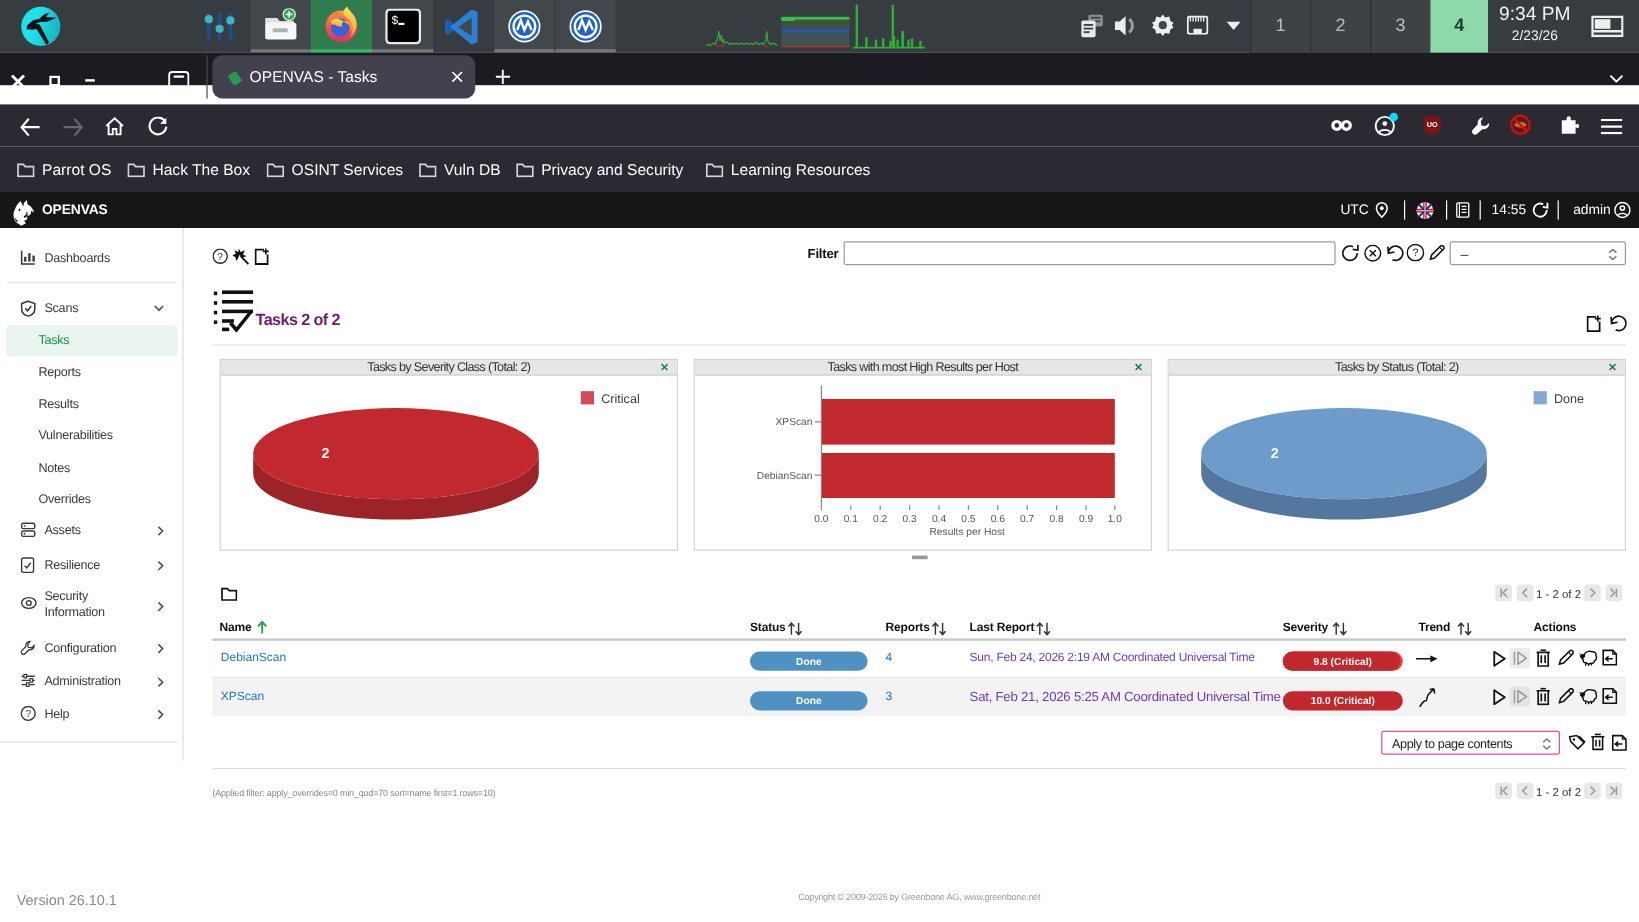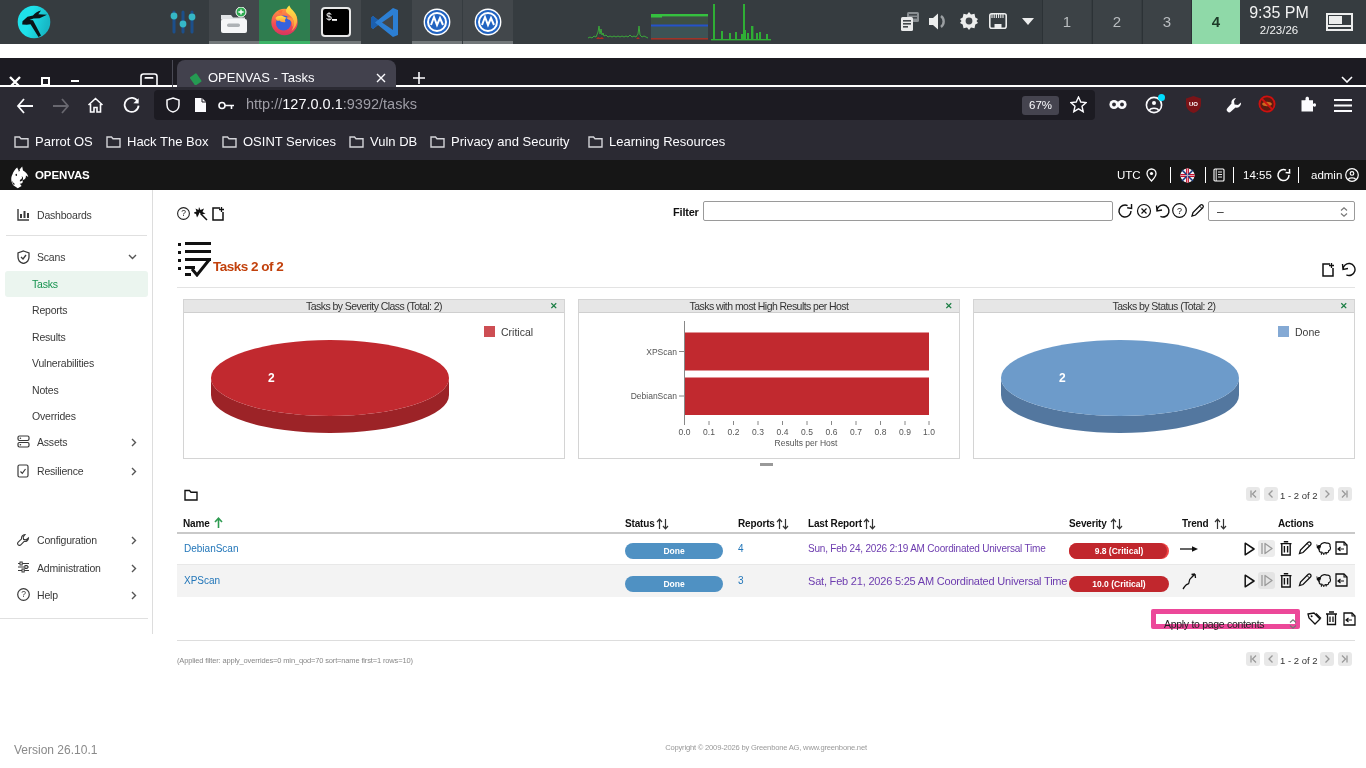--- a/index.html
+++ b/index.html
@@ -8,21 +8,21 @@
 .abs { position:absolute; }
 svg { display:block; }
 
 #taskbar { position:absolute; left:0; top:0; width:1366px; height:44px; background:#363c40; }
 .tile { position:absolute; top:0; height:44px; background:#42474b; }
 .tile .strip { position:absolute; left:0; bottom:0; width:100%; height:3px; background:#72777a; }
 #fftile { background:#2f7d4f; }
 #fftile .strip { background:#3cb468; }
 .wsbtn { position:absolute; top:0; height:44px; width:49px; background:#3c4246; color:#b9bdc0; font-size:15px; text-align:center; line-height:44px; border-left:1px solid #2c3236; }
 
-#titlebar { position:absolute; left:0; top:44px; width:1366px; height:27px; background:#1c1b22;margin-top:14px; }
+#titlebar { position:absolute; left:0; top:44px; width:1366px; height:27px; background:#1c1b22; }
 #navbar { position:absolute; left:0; top:87px; width:1366px; height:35px; background:#2b2a33; }
 #bookmarks { position:absolute; left:0; top:122px; width:1366px; height:38px; background:#2b2a33; color:#fbfbfe; }
 .bmk { position:absolute; top:0; height:38px; display:flex; align-items:center; gap:6px; font-size:13px; }
 #tab { position:absolute; left:177px; top:2px; width:219px; height:36px; background:#42414d; border-radius:8px; color:#fbfbfe; }
 #urlbar { position:absolute; left:154px; top:3px; width:941px; height:30px; background:#1c1b22; border-radius:4px; }
 
 #gsahead { position:absolute; left:0; top:160px; width:1366px; height:30px; background:#161616; color:#fff; }
 #content { position:absolute; left:0; top:190px; width:1366px; height:736px; background:#fff; color:#353535; }
 #sidebar { position:absolute; left:0; top:0; width:153px; height:444px; border-right:1px solid #ddd; background:#fff; }
 .mi { position:absolute; left:0; width:153px; height:26px; font-size:10.5px; letter-spacing:-0.2px; color:#3a3a3a; }
@@ -187,21 +187,21 @@
     <rect x="5.5" y="11" width="7" height="4" fill="#eceded"></rect>
   </svg>
   <svg class="abs" style="left:1022px;top:18px" width="12" height="8" viewBox="0 0 12 8">
       <path d="M0 0 H12 L6 7 Z" fill="#eceded"></path>
     </svg>
   <div class="wsbtn" style="left:1042px">1</div>
   <div class="wsbtn" style="left:1092px">2</div>
   <div class="wsbtn" style="left:1142px">3</div>
   <div class="wsbtn" style="left:1191px;width:49px;background:#8fd9a8;color:#1d3b28;font-weight:bold">4</div>
   <div class="abs" style="left:1246px;top:3px;width:66px;color:#f2f3f3;text-align:center">
-    <div style="font-size:16px;line-height:20px">9:35 PM</div>
+    <div style="font-size:16px;line-height:20px">9:34 PM</div>
     <div style="font-size:11.5px;line-height:14px">2/23/26</div>
   </div>
   <svg class="abs" style="left:1326px;top:13px" width="27" height="18" viewBox="0 0 27 18">
     <path d="M1 1 H26 V17 H1 Z M1 13 H26" stroke="#eceded" stroke-width="2" fill="none"></path>
     <rect x="3" y="3" width="13" height="8" fill="#eceded"></rect>
   </svg>
 </div>
 <div id="titlebar">
 
   <svg class="abs" style="left:9px;top:18px" width="12" height="12" viewBox="0 0 12 12">
@@ -243,38 +243,20 @@
   <svg class="abs" style="left:52px;top:11px" width="18" height="16" viewBox="0 0 18 16">
       <path d="M10 1 L16 8 L10 15 M16 8 H1" stroke="#68676f" stroke-width="1.8" fill="none"></path>
     </svg>
   <svg class="abs" style="left:87px;top:10px" width="17" height="17" viewBox="0 0 17 17">
       <path d="M1.5 8 L8.5 1.5 L15.5 8 M3.5 7 V15 H7 V10.5 H10 V15 H13.5 V7" stroke="#fbfbfe" stroke-width="1.6" fill="none"></path>
     </svg>
   <svg class="abs" style="left:123px;top:10px" width="17" height="17" viewBox="0 0 17 17">
       <path d="M14.8 4.6 A7 7 0 1 0 15.6 8.6" stroke="#fbfbfe" stroke-width="1.8" fill="none"></path>
       <path d="M15.6 1.2 L15.6 6.4 L10.4 6.2 Z" fill="#fbfbfe"></path>
     </svg>
-  <div id="urlbar">
-    <svg class="abs" style="left:12px;top:7px" width="14" height="16" viewBox="0 0 14 16">
-        <path d="M7 1 L13 3 V8 C13 12 10 14.5 7 15 C4 14.5 1 12 1 8 V3 Z" stroke="#fbfbfe" stroke-width="1.5" fill="none"></path>
-      </svg>
-    <svg class="abs" style="left:40px;top:7px" width="13" height="16" viewBox="0 0 13 16">
-        <path d="M1 1 H8 L12 5 V15 H1 Z" fill="#fbfbfe"></path>
-        <path d="M8 1 L8 5 L12 5" fill="none" stroke="#1c1b22" stroke-width="1"></path>
-      </svg>
-    <svg class="abs" style="left:64px;top:11px" width="18" height="9" viewBox="0 0 18 9">
-        <circle cx="4" cy="4.5" r="3" stroke="#fbfbfe" stroke-width="1.6" fill="none"></circle>
-        <path d="M7 4.5 H16 M13.5 4.5 V8" stroke="#fbfbfe" stroke-width="1.6"></path>
-      </svg>
-    <div class="abs" style="left:92px;top:6px;font-size:14.5px;color:#9e9da6">http://<span style="color:#fbfbfe">127.0.0.1</span>:9392/tasks</div>
-    <div class="abs" style="left:868px;top:5.5px;width:37px;height:19px;background:#45444f;border-radius:3px;color:#fbfbfe;font-size:11.5px;text-align:center;line-height:19px">67%</div>
-    <svg class="abs" style="left:916px;top:6px" width="17" height="17" viewBox="0 0 17 17">
-        <path d="M8.5 1 L10.8 6 L16 6.6 L12 10.2 L13.2 15.7 L8.5 12.8 L3.8 15.7 L5 10.2 L1 6.6 L6.2 6 Z" stroke="#fbfbfe" stroke-width="1.4" fill="none"></path>
-      </svg>
-  </div>
   <svg class="abs" style="left:1109px;top:12px" width="18" height="11" viewBox="0 0 18 11">
       <circle cx="5" cy="5.5" r="4.6" fill="#fbfbfe"></circle>
       <circle cx="13" cy="5.5" r="4.6" fill="#fbfbfe"></circle>
       <circle cx="5" cy="5.5" r="1.9" fill="#2b2a33"></circle>
       <circle cx="13" cy="5.5" r="1.9" fill="#2b2a33"></circle>
     </svg>
   <div class="abs" style="left:1145px;top:9px;width:18px;height:18px">
     <svg width="18" height="18" viewBox="0 0 18 18">
         <circle cx="9" cy="9" r="7.6" stroke="#fbfbfe" stroke-width="1.6" fill="none"></circle>
         <circle cx="9" cy="7" r="2" fill="#fbfbfe"></circle>
@@ -421,20 +403,30 @@
     <div class="mi" style="top:268px">
       <svg class="ico" width="12" height="14" viewBox="0 0 12 14">
           <rect x="1" y="1" width="10" height="12" rx="1.5" stroke="#3a3a3a" stroke-width="1.2" fill="none"></rect>
           <path d="M3.5 7.5 L5.3 9.3 L8.5 5" stroke="#3a3a3a" stroke-width="1.2" fill="none"></path>
         </svg>
       <span class="txt">Resilience</span>
       <svg class="chev" style="top:9px" width="6" height="9" viewBox="0 0 6 9">
           <path d="M1 1 L4.5 4.5 L1 8" stroke="#555" stroke-width="1.4" fill="none"></path>
         </svg>
     </div>
+    <div class="mi" style="top:296px;height:38px">
+      <svg class="ico" style="top:11px" width="14" height="11" viewBox="0 0 14 11">
+          <ellipse cx="7" cy="5.5" rx="6" ry="4.5" stroke="#3a3a3a" stroke-width="1.2" fill="none"></ellipse>
+          <circle cx="7" cy="5.5" r="2" stroke="#3a3a3a" stroke-width="1.2" fill="none"></circle>
+        </svg>
+      <span class="txt" style="top:5px;line-height:13px">Security<br>Information</span>
+      <svg class="chev" style="top:15px" width="6" height="9" viewBox="0 0 6 9">
+          <path d="M1 1 L4.5 4.5 L1 8" stroke="#555" stroke-width="1.4" fill="none"></path>
+        </svg>
+    </div>
     <div class="mi" style="top:337px">
       <svg class="ico" width="13" height="13" viewBox="0 0 13 13">
           <path d="M8 1.5 A3.5 3.5 0 0 0 4.6 5.8 L1.2 9.2 A1.8 1.8 0 0 0 3.8 11.8 L7.2 8.4 A3.5 3.5 0 0 0 11.5 5 L9.2 6.8 L6.6 6.4 L6.2 3.8 Z" stroke="#3a3a3a" stroke-width="1.1" fill="none"></path>
         </svg>
       <span class="txt">Configuration</span>
       <svg class="chev" style="top:9px" width="6" height="9" viewBox="0 0 6 9">
           <path d="M1 1 L4.5 4.5 L1 8" stroke="#555" stroke-width="1.4" fill="none"></path>
         </svg>
     </div>
     <div class="mi" style="top:365px">
@@ -510,21 +502,21 @@
           <rect x="0" y="19" width="3" height="3"></rect>
           <rect x="0" y="27" width="3" height="3"></rect>
         <rect x="7" y="2" width="26" height="3"></rect>
           <rect x="7" y="10" width="26" height="3"></rect>
           <rect x="7" y="18" width="26" height="3"></rect>
         <rect x="7" y="26" width="10" height="3"></rect>
           <rect x="7" y="33" width="6" height="3"></rect>
       </g>
       <path d="M14 29 L19 35 L31 20" stroke="#111" stroke-width="3" fill="none"></path>
     </svg>
-    <div class="abs" style="left:213px;top:69px;font-size:13.5px;letter-spacing:-0.5px;font-weight:bold;color:#c2410c">Tasks 2 of 2</div>
+    <div class="abs" style="left:213px;top:69px;font-size:13.5px;letter-spacing:-0.5px;font-weight:bold;color:#701a75">Tasks 2 of 2</div>
     <svg class="abs" style="left:1322px;top:72px" width="13" height="15" viewBox="0 0 13 15">
         <path d="M8 2 H1 V14 H11 V6" stroke="#111" stroke-width="1.5" fill="none"></path>
         <path d="M9.5 1 V6 M7 3.5 H12" stroke="#111" stroke-width="1.3"></path>
       </svg>
     <svg class="abs" style="left:1341px;top:72px" width="15" height="15" viewBox="0 0 15 15">
         <path d="M2 7.5 A6 6 0 1 1 5.4 12.9 M1.5 2 L2 7.5 L7 6.5" stroke="#111" stroke-width="1.4" fill="none"></path>
       </svg>
     <div class="abs" style="left:177px;top:97px;width:1178px;height:1px;background:#e3e3e3"></div>
 
     <div class="panel" style="left:183px;width:382px">
@@ -720,21 +712,21 @@
         <path d="M4.6 4.2 C2.6 3.4 0.4 4.4 0.6 6 C0.8 7.6 2.6 8.2 4.2 7.4 L5 5.6 Z" fill="#111"></path>
         <path d="M0.9 4.7 L-0.3 3.9 L1.5 3.6 Z" fill="#111"></path>
         <path d="M5.4 11.8 V13.8 M7.8 12.2 V14 M10.2 11.6 V13.6" stroke="#111" stroke-width="1.1"></path>
       </svg>
     <svg class="abs" style="left:1335px;top:382px" width="13" height="15" viewBox="0 0 13 15">
         <path d="M1 2 H9 L12 5 V14 H1 Z" stroke="#111" stroke-width="1.3" fill="none"></path>
         <path d="M9 2 V5 H12" stroke="#111" stroke-width="1.1" fill="none"></path>
         <path d="M9 9 H3.5 M5.5 7 L3 9 L5.5 11" stroke="#111" stroke-width="1.2" fill="none"></path>
       </svg>
 
-    <div class="abs" style="left:1151px;top:419px;width:149px;height:20px;border:5px solid #ec4899;border-radius:2px;background:#fff">
+    <div class="abs" style="left:1151px;top:419px;width:149px;height:20px;border:1px solid #ec4899;border-radius:2px;background:#fff">
       <div class="abs" style="left:8px;top:4px;font-size:10.5px;letter-spacing:-0.3px;color:#222">Apply to page contents</div>
       <svg class="abs" style="left:133px;top:5px" width="8" height="10" viewBox="0 0 8 10">
           <path d="M1 3.5 L4 0.8 L7 3.5 M1 6.5 L4 9.2 L7 6.5" stroke="#777" stroke-width="1.2" fill="none"></path>
         </svg>
     </div>
     <svg class="abs" style="left:1307px;top:422px" width="15" height="14" viewBox="0 0 15 14">
         <path d="M1 2 L7 1 L13 7 L8 12 L2 6 Z" stroke="#111" stroke-width="1.3" fill="none"></path>
         <circle cx="4.6" cy="4.2" r="1" fill="#111"></circle>
         <path d="M9 1.5 L14 6.5" stroke="#111" stroke-width="1.2" fill="none"></path>
       </svg>

